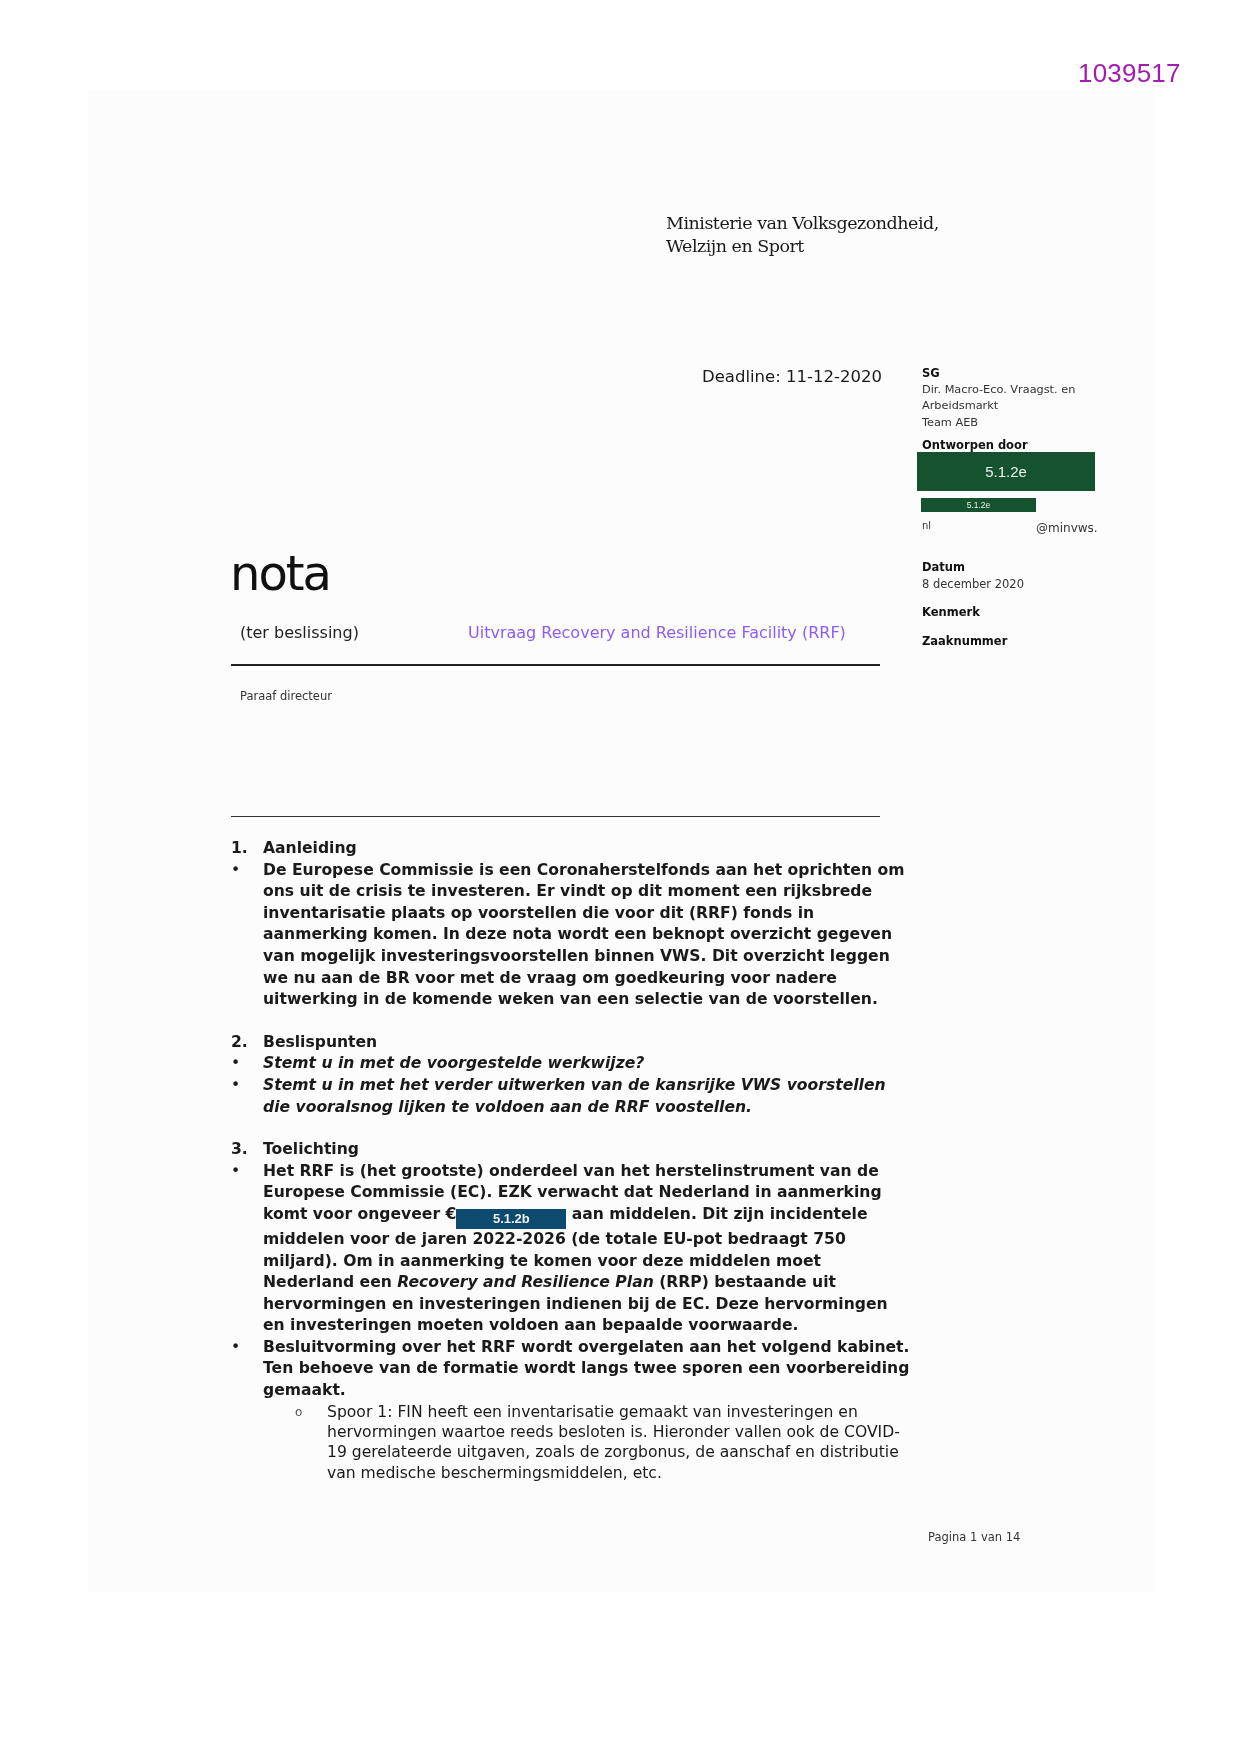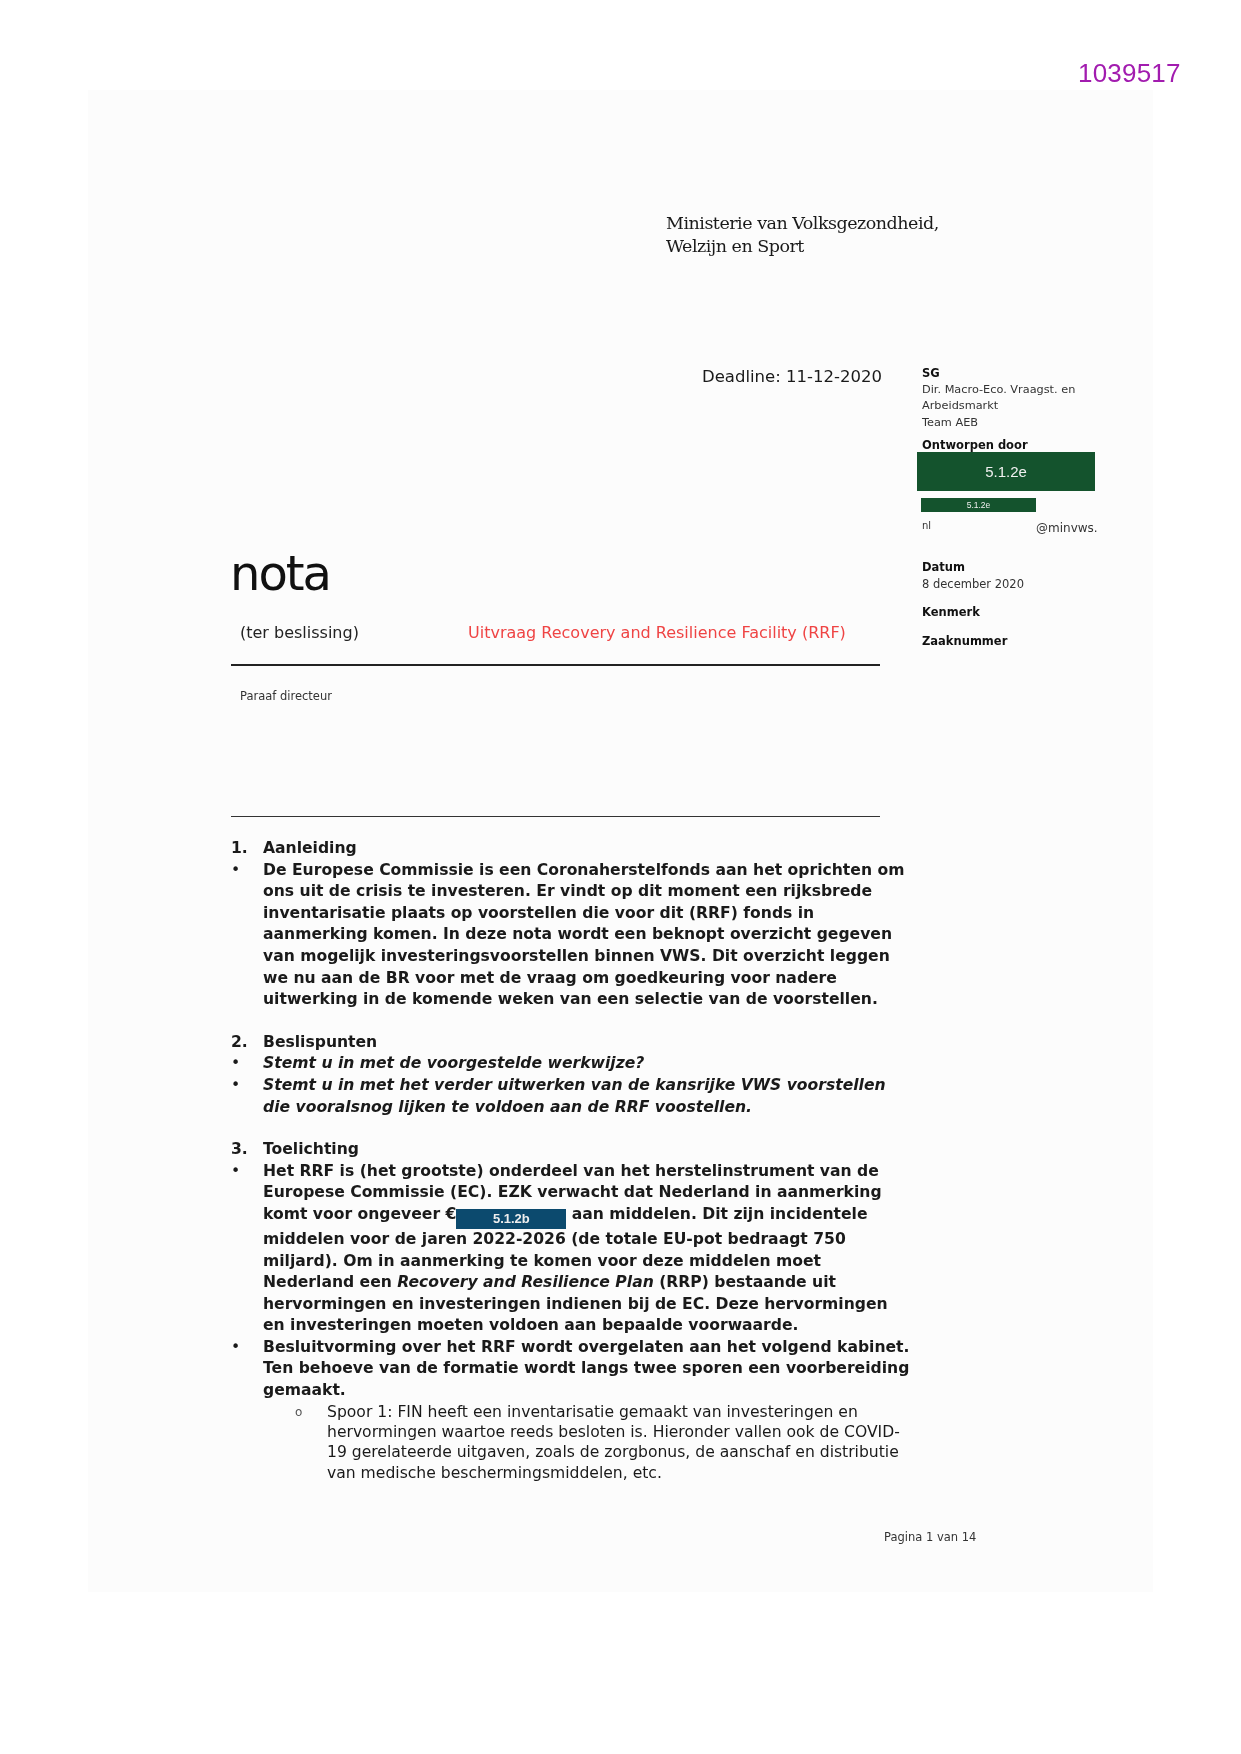--- a/index.html
+++ b/index.html
@@ -36,42 +36,42 @@
     .redact-big { left: 917px; top: 452px; width: 178px; height: 39px; font-size: 15px; }
     .redact-small { left: 921px; top: 498px; width: 115px; height: 14px; font-size: 8.5px; }
     .email-tail { left: 1036px; top: 497px; font-size: 12px; color: #333; margin-top: 24px; }
     .email-nl { left: 922px; top: 514px; font-size: 10px; color: #333; margin-top: 6px; }
     .datum-block { left: 922px; top: 559px; font-size: 11.5px; color: #333; }
     .title-nota {
       left: 230px; top: 545px; font-family: "DejaVu Sans", sans-serif; font-size: 48px;
       letter-spacing: -2px; color: #111; font-weight: normal;
     }
     .subtitle-left { left: 240px; top: 623px; font-size: 16px; color: #222; }
-    .subtitle-right { left: 468px; top: 623px; font-size: 16px; color: #ef4444; }
+    .subtitle-right { left: 468px; top: 623px; font-size: 16px; color: #8b5cf6; }
     .rule-thick { left: 231px; top: 664px; width: 649px; height: 2px; background: #222; }
     .rule-thin { left: 231px; top: 816px; width: 649px; height: 1px; background: #333; }
     .paraaf { left: 240px; top: 689px; font-size: 11.5px; color: #333; }
     .body-text {
       left: 231px; top: 838px; width: 680px; font-size: 15.6px; line-height: 21.6px; color: #1a1a1a;
     }
     .section-head { display: flex; font-weight: bold; }
     .section-head .num { width: 32px; }
     .bullet { display: flex; }
     .bullet .dot { width: 32px; flex: none; }
     .bullet .txt { flex: 1; font-weight: bold; }
     .gap { height: 21px; }
     .it { font-style: italic; }
     .inline-redact {
       display: inline-block; background: #0c4a6e; color: #eee; width: 110px; height: 20px;
       text-align: center; font-family: "Liberation Sans", sans-serif; font-size: 13px;
       line-height: 20px; vertical-align: -4px;
     }
     .sub-bullet { display: flex; margin-left: 64px; line-height: 20.3px; }
     .sub-bullet .dot { width: 32px; flex: none; font-size: 12px; color: #555; }
-    .pagina { left: 884px; top: 1530px; font-size: 11.5px; color: #333; }
+    .pagina { left: 928px; top: 1530px; font-size: 11.5px; color: #333; }
   </style>
 </head>
 <body>
 
 <div class="page"></div>
 
 <div class="abs doc-id">1039517</div>
 
 <div class="abs ministry">
   <div>Ministerie van Volksgezondheid,</div>

